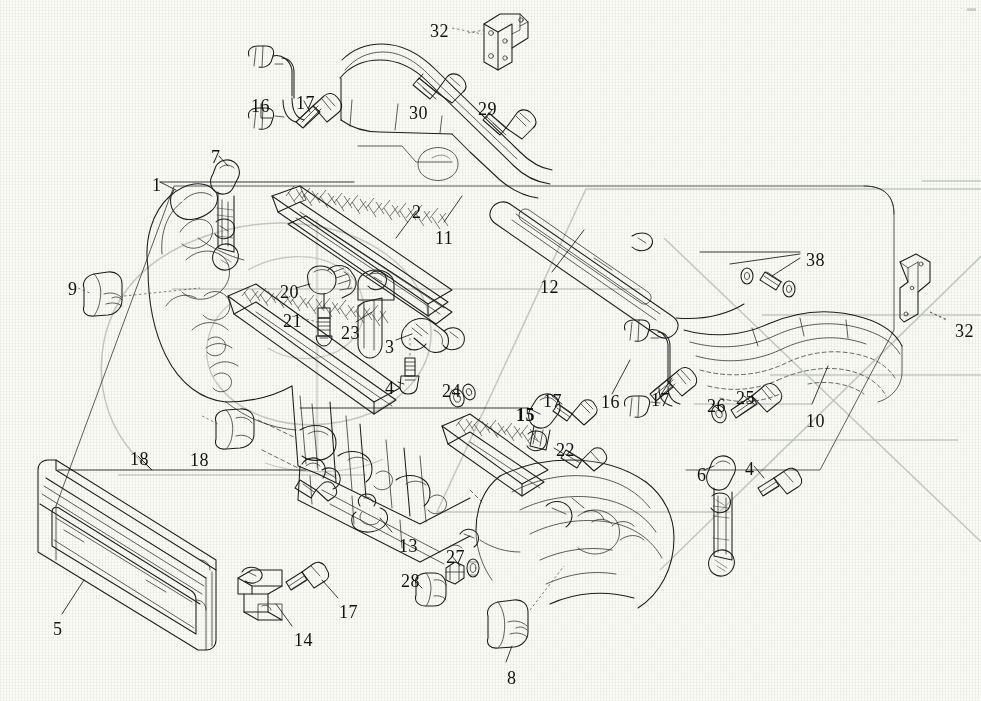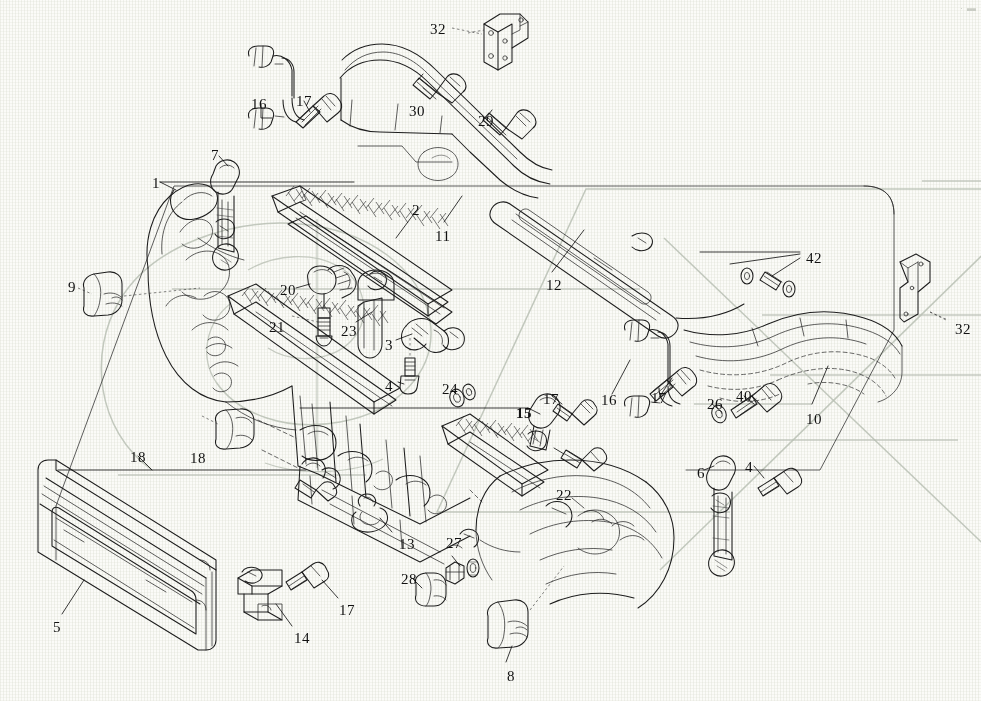--- a/index.html
+++ b/index.html
@@ -25,21 +25,21 @@
   .ln-hair{fill:none;stroke:#3a3a3a;stroke-width:.55;stroke-linecap:round;stroke-linejoin:round;}
   .dash{fill:none;stroke:#2b2b2b;stroke-width:.7;stroke-dasharray:4 3;stroke-linecap:round;}
   .dashfine{fill:none;stroke:#333;stroke-width:.6;stroke-dasharray:2.5 2.5;}
   .leader{fill:none;stroke:#171717;stroke-width:.85;stroke-linecap:round;}
   .wm{fill:none;stroke:#b9bfb4;stroke-width:1.5;opacity:.85;}
   .wm2{fill:none;stroke:#b9bfb4;stroke-width:1.3;opacity:.8;}
   .hatch{fill:none;stroke:#262626;stroke-width:.62;}
   .callout{
     position:absolute;
     font-family:"Liberation Serif", serif;
-    font-size:15px;
+    font-size:18px;
     color:#111;
     letter-spacing:.5px;
     line-height:1;
     white-space:nowrap;
     user-select:none;
   }
   .cornermark{
     position:absolute;right:4px;top:3px;
     font-size:9px;color:#c9ccc4;letter-spacing:1px;
     font-family:"Liberation Sans",sans-serif;
@@ -628,51 +628,51 @@
 
       <path class="leader" d="M506 662 L 512 646"></path>
       <path class="dashfine" d="M530 610 L 564 566"></path>
     </g>
 
   </svg>
 
   <div id="callouts">
       <div class="callout" style="left: 430px; top: 22px;">32</div>
       <div class="callout" style="left: 409px; top: 64px; margin-top: 40px;">30</div>
-      <div class="callout" style="left: 478px; top: 114px; font-family: Liberation Serif, serif;">29</div>
+      <div class="callout" style="left: 478px; top: 100px; font-family: Liberation Serif, serif;">29</div>
       <div class="callout" style="left: 251px; top: 97px;">16</div>
       <div class="callout" style="left: 296px; top: 94px;">17</div>
       <div class="callout" style="left: 211px; top: 148px;">7</div>
       <div class="callout" style="left: 152px; top: 176px;">1</div>
       <div class="callout" style="left: 412px; top: 203px;">2</div>
       <div class="callout" style="left: 435px; top: 229px; text-align: center;">11</div>
-      <div class="callout" style="left: 806px; top: 251px;">42</div>
+      <div class="callout" style="left: 806px; top: 251px;">38</div>
       <div class="callout" style="left: 68px; top: 280px;">9</div>
       <div class="callout" style="left: 280px; top: 283px;">20</div>
-      <div class="callout" style="left: 540px; top: 278px; margin-left: 6px;">12</div>
-      <div class="callout" style="left: 269px; top: 312px; margin-top: 8px;">21</div>
+      <div class="callout" style="left: 540px; top: 278px;">12</div>
+      <div class="callout" style="left: 283px; top: 312px;">21</div>
       <div class="callout" style="left: 955px; top: 322px;">32</div>
       <div class="callout" style="left: 341px; top: 324px;">23</div>
       <div class="callout" style="left: 385px; top: 338px;">3</div>
       <div class="callout" style="left: 385px; top: 379px;">4</div>
       <div class="callout" style="left: 442px; top: 382px; text-align: center;">24</div>
       <div class="callout" style="left: 601px; top: 393px;">16</div>
       <div class="callout" style="left: 651px; top: 391px;">17</div>
       <div class="callout" style="left: 543px; top: 392px;">17</div>
       <div class="callout" style="left: 516px; top: 406px; font-weight: bold;">15</div>
       <div class="callout" style="left: 707px; top: 397px;">26</div>
-      <div class="callout" style="left: 736px; top: 389px;">40</div>
+      <div class="callout" style="left: 736px; top: 389px;">25</div>
       <div class="callout" style="left: 806px; top: 412px;">10</div>
       <div class="callout" style="left: 190px; top: 411px; margin-top: 40px;">18</div>
-      <div class="callout" style="left: 556px; top: 441px; margin-top: 47px;">22</div>
+      <div class="callout" style="left: 556px; top: 441px;">22</div>
       <div class="callout" style="left: 130px; top: 450px;">18</div>
       <div class="callout" style="left: 697px; top: 466px;">6</div>
       <div class="callout" style="left: 745px; top: 460px;">4</div>
       <div class="callout" style="left: 399px; top: 537px;">13</div>
-      <div class="callout" style="left: 446px; top: 536px; text-align: right;">27</div>
+      <div class="callout" style="left: 446px; top: 548px; text-align: right;">27</div>
       <div class="callout" style="left: 401px; top: 572px;">28</div>
       <div class="callout" style="left: 339px; top: 603px;">17</div>
       <div class="callout" style="left: 294px; top: 631px;">14</div>
       <div class="callout" style="left: 53px; top: 620px;">5</div>
       <div class="callout" style="left: 507px; top: 669px;">8</div>
     </div>
 
   <div class="cornermark">∙ ▬</div>
 
 </div>

